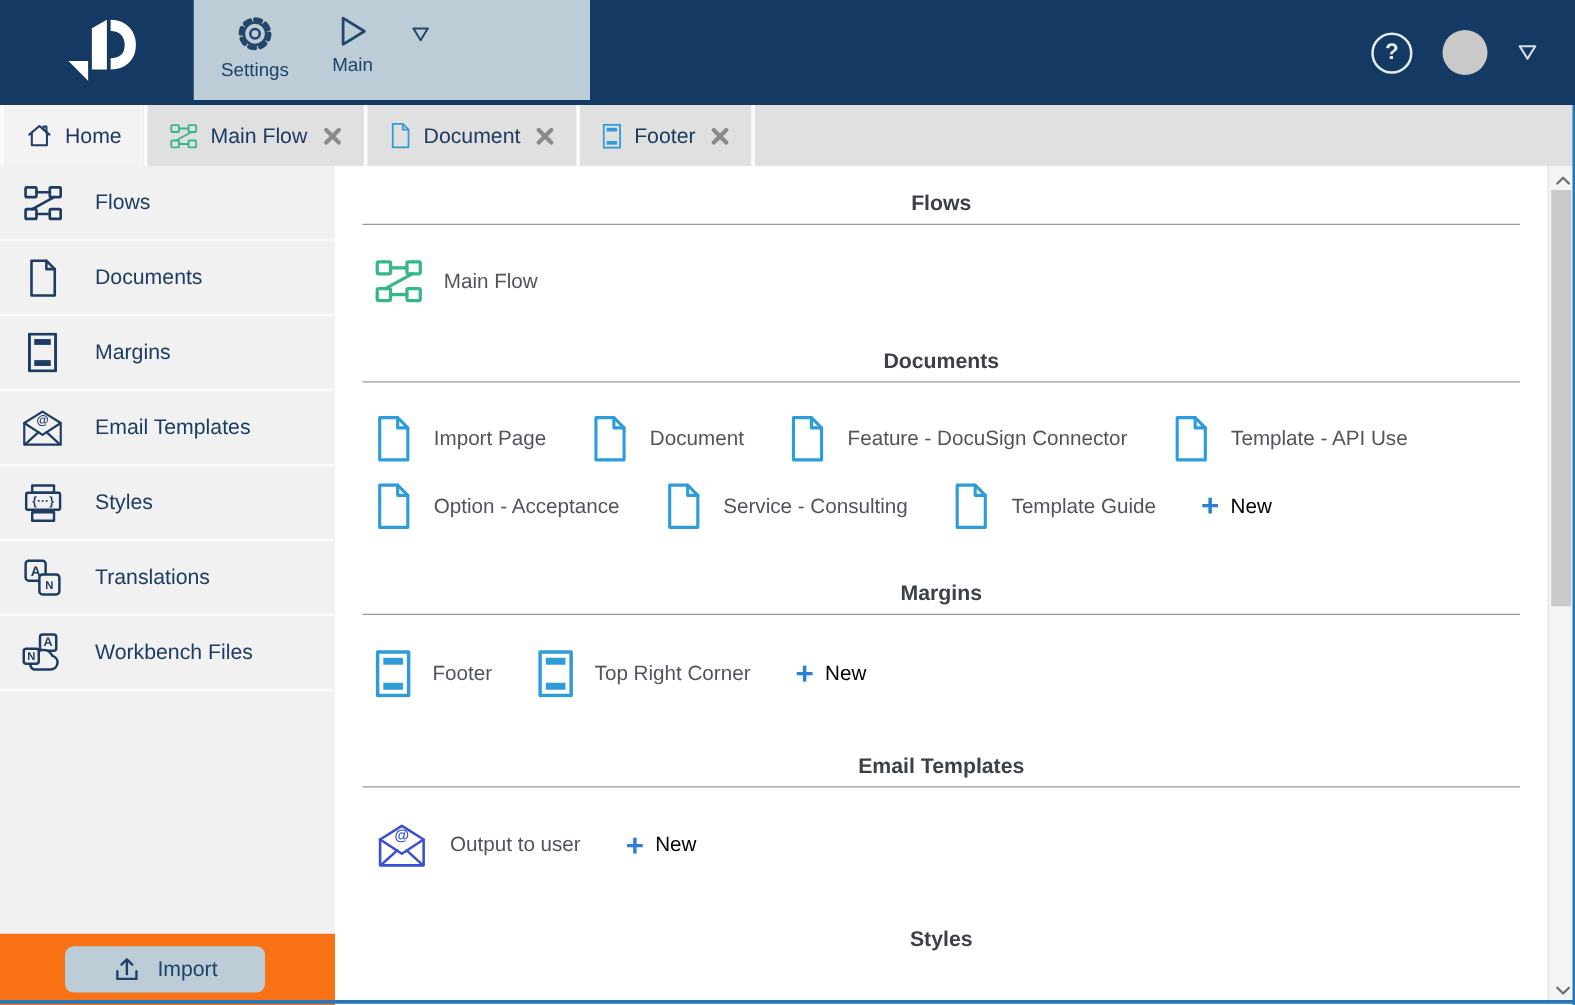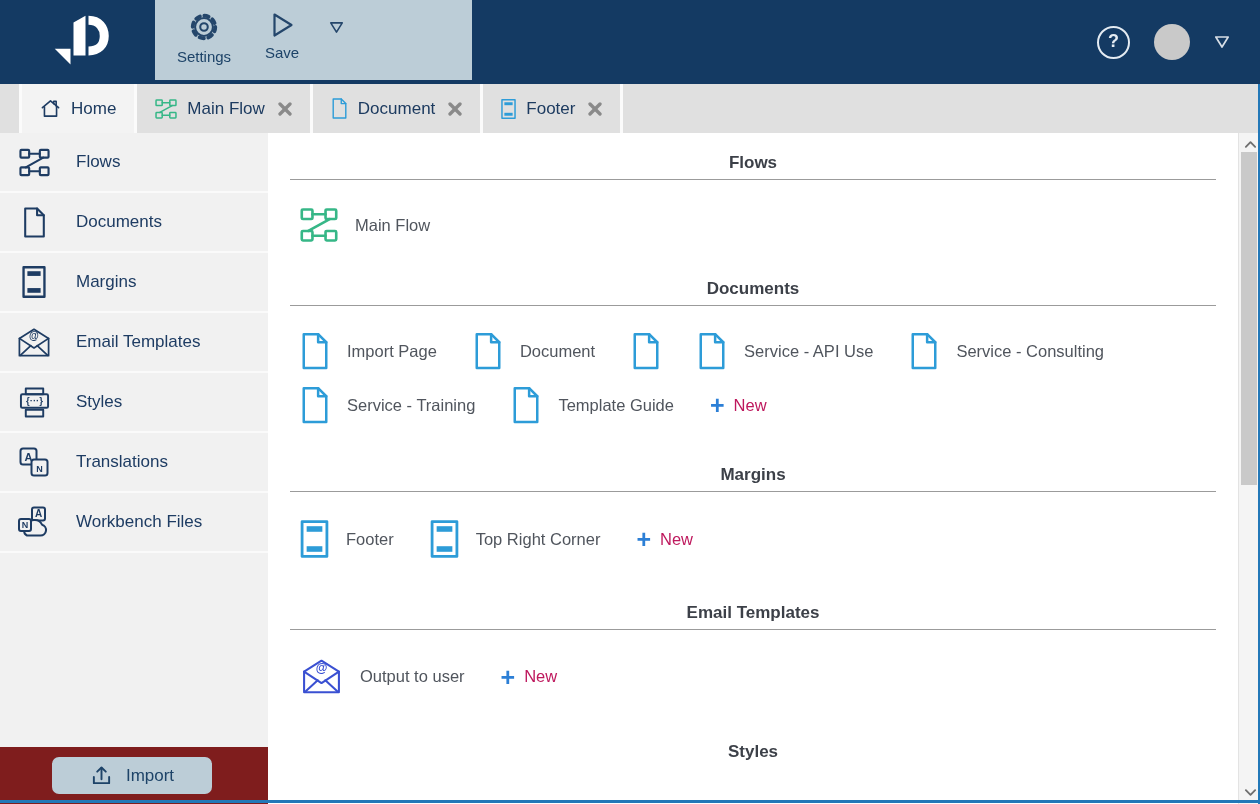--- a/index.html
+++ b/index.html
@@ -17,54 +17,54 @@
   .tbtn-caret{margin:10px 2px 0 8px;}
   .topbar-right{margin-left:auto;display:flex;align-items:center;gap:24px;padding-right:30px;}
   .help-btn{width:33px;height:33px;border-radius:50%;border:2.5px solid #E4EBF2;background:transparent;
             display:flex;align-items:center;justify-content:center;cursor:pointer;padding:0;box-sizing:border-box;}
   .help-glyph{color:#E4EBF2;font-size:18px;font-weight:600;line-height:1;transform:translateY(-1px);}
   .avatar{width:36px;height:36px;border-radius:50%;background:#C9C9C9;}
   .acct-caret{display:flex;align-items:center;}
 
   
   .tabbar{position:absolute;left:0;top:84px;width:1260px;height:49px;background:#E0E0E0;
-          display:flex;align-items:stretch;padding-left:19px;box-sizing:border-box;}
+          display:flex;align-items:stretch;box-sizing:border-box;}
   .tab{display:flex;align-items:center;padding:0 18px;background:#E0E0E0;border-left:3px solid #FBFBFB;
        font-size:17px;color:#1D3B60;cursor:pointer;white-space:nowrap;}
   .tab:last-of-type{border-right:3px solid #FBFBFB;}
   .tab.active{background:#F3F3F3;}
   .tab .tab-icon{display:flex;align-items:center;margin-right:10px;}
   .tab-close{display:flex;align-items:center;margin-left:13px;cursor:pointer;}
 
   
   .sidebar{position:absolute;left:0;top:133px;bottom:0;width:268px;background:#F1F1F1;
            display:flex;flex-direction:column;}
   .side-item{height:58px;display:flex;align-items:center;padding-left:15px;
              border-bottom:2px solid #FAFAFA;cursor:pointer;}
   .side-icon{width:38px;display:flex;justify-content:center;align-items:center;}
   .side-label{margin-left:23px;font-size:17px;color:#1E3C63;}
   .side-spacer{flex:1;}
-  .side-footer{height:57px;background:#7f1d1d;display:flex;align-items:center;padding-left:52px;}
+  .side-footer{height:57px;background:#f97316;display:flex;align-items:center;padding-left:52px;}
   .import-btn{width:160px;height:37px;background:#BCCDD7;border:none;border-radius:7px;cursor:pointer;
               display:flex;align-items:center;justify-content:center;gap:13px;
               color:#1D4368;font-size:17px;font-family:"Liberation Sans",sans-serif;}
 
   
   .main{position:absolute;left:268px;top:133px;right:22px;bottom:3px;background:#fff;
         overflow:hidden;padding:0 20px;box-sizing:border-box;}
   .sec-title{text-align:center;font-size:17px;font-weight:700;color:#3C4048;line-height:21px;}
   .mt-a{margin-top:19px;} .mt-b{margin-top:34px;} .mt-c{margin-top:40px;} .mt-d{margin-top:44px;}
   .sec-rule{border-top:1px solid #9B9B9B;margin:6px 2px 0 2px;height:0;}
   .sec-rows{margin:26px 0 0 12px;max-width:940px;display:flex;flex-wrap:wrap;align-items:center;
             column-gap:36px;row-gap:16px;}
   .rows-mt{margin-top:28px;}
   .item{display:flex;align-items:center;gap:17px;font-size:16.5px;color:#50555D;cursor:pointer;}
   .new-btn{display:flex;align-items:center;gap:9px;cursor:pointer;}
   .plus-glyph{color:#2C7FD6;font-size:25px;font-weight:700;line-height:20px;}
-  .new-label{font-size:16.5px;color:#be185d;}
+  .new-label{font-size:16.5px;color:#000000;}
   .peek{margin-top:46px;}
 
   
   .vscroll{position:absolute;right:0;top:133px;bottom:0;width:22px;background:#F4F4F4;
            border-left:1px solid #E3E3E3;box-sizing:border-box;}
   .scroll-up{position:absolute;top:3px;left:0;width:22px;height:16px;display:flex;align-items:center;justify-content:center;cursor:pointer;}
   .scroll-down{position:absolute;bottom:4px;left:0;width:22px;height:16px;display:flex;align-items:center;justify-content:center;cursor:pointer;}
   .scroll-thumb{position:absolute;top:19px;left:2px;width:16px;height:333px;background:#C9C9C9;cursor:pointer;}
 
   
@@ -93,21 +93,21 @@
               <circle cx="17" cy="17" r="4"></circle>
             </svg>
             <div class="tbtn-label">Settings</div>
           </div>
         </div>
         <div class="tbtn">
           <div class="tbtn-main">
             <svg width="27" height="28" viewBox="0 0 26 28" fill="none" stroke="#24466B" stroke-width="2.2" stroke-linejoin="round" stroke-linecap="round" style="display:block">
               <path d="M5,3.5 L22,14 L5,24.5 Z"></path>
             </svg>
-            <div class="tbtn-label">Save</div>
+            <div class="tbtn-label">Main</div>
           </div>
           <span class="tbtn-caret">
             <svg width="15" height="13" viewBox="0 0 16 14" fill="none" stroke="#24466B" stroke-width="1.7" stroke-linejoin="round" stroke-linecap="round" style="display:block">
               <path d="M1.8,2 H14.2 L8,12 Z"></path>
             </svg>
           </span>
         </div>
       </div>
     <div class="topbar-right">
       <button class="help-btn">
@@ -323,47 +323,48 @@
           </span>
           <span>Document</span>
         </div>
         <div class="item">
           <span>
             <svg width="30" height="38" viewBox="0 0 24 30" fill="none" stroke="#2D9CD8" stroke-width="2" stroke-linejoin="round" stroke-linecap="round" style="display:block">
               <path d="M3,1.5 H14.5 L21,8 V28.5 H3 Z"></path>
               <path d="M14.5,1.5 V8 H21"></path>
             </svg>
           </span>
-        </div>
-        <div class="item">
-          <span>
-            <svg width="30" height="38" viewBox="0 0 24 30" fill="none" stroke="#2D9CD8" stroke-width="2" stroke-linejoin="round" stroke-linecap="round" style="display:block">
-              <path d="M3,1.5 H14.5 L21,8 V28.5 H3 Z"></path>
-              <path d="M14.5,1.5 V8 H21"></path>
-            </svg>
-          </span>
-          <span>Service - API Use</span>
+          <span>Feature - DocuSign Connector</span>
+        </div>
+        <div class="item">
+          <span>
+            <svg width="30" height="38" viewBox="0 0 24 30" fill="none" stroke="#2D9CD8" stroke-width="2" stroke-linejoin="round" stroke-linecap="round" style="display:block">
+              <path d="M3,1.5 H14.5 L21,8 V28.5 H3 Z"></path>
+              <path d="M14.5,1.5 V8 H21"></path>
+            </svg>
+          </span>
+          <span>Template - API Use</span>
+        </div>
+        <div class="item">
+          <span>
+            <svg width="30" height="38" viewBox="0 0 24 30" fill="none" stroke="#2D9CD8" stroke-width="2" stroke-linejoin="round" stroke-linecap="round" style="display:block">
+              <path d="M3,1.5 H14.5 L21,8 V28.5 H3 Z"></path>
+              <path d="M14.5,1.5 V8 H21"></path>
+            </svg>
+          </span>
+          <span>Option - Acceptance</span>
         </div>
         <div class="item">
           <span>
             <svg width="30" height="38" viewBox="0 0 24 30" fill="none" stroke="#2D9CD8" stroke-width="2" stroke-linejoin="round" stroke-linecap="round" style="display:block">
               <path d="M3,1.5 H14.5 L21,8 V28.5 H3 Z"></path>
               <path d="M14.5,1.5 V8 H21"></path>
             </svg>
           </span>
           <span>Service - Consulting</span>
-        </div>
-        <div class="item">
-          <span>
-            <svg width="30" height="38" viewBox="0 0 24 30" fill="none" stroke="#2D9CD8" stroke-width="2" stroke-linejoin="round" stroke-linecap="round" style="display:block">
-              <path d="M3,1.5 H14.5 L21,8 V28.5 H3 Z"></path>
-              <path d="M14.5,1.5 V8 H21"></path>
-            </svg>
-          </span>
-          <span>Service - Training</span>
         </div>
         <div class="item">
           <span>
             <svg width="30" height="38" viewBox="0 0 24 30" fill="none" stroke="#2D9CD8" stroke-width="2" stroke-linejoin="round" stroke-linecap="round" style="display:block">
               <path d="M3,1.5 H14.5 L21,8 V28.5 H3 Z"></path>
               <path d="M14.5,1.5 V8 H21"></path>
             </svg>
           </span>
           <span>Template Guide</span>
         </div>

